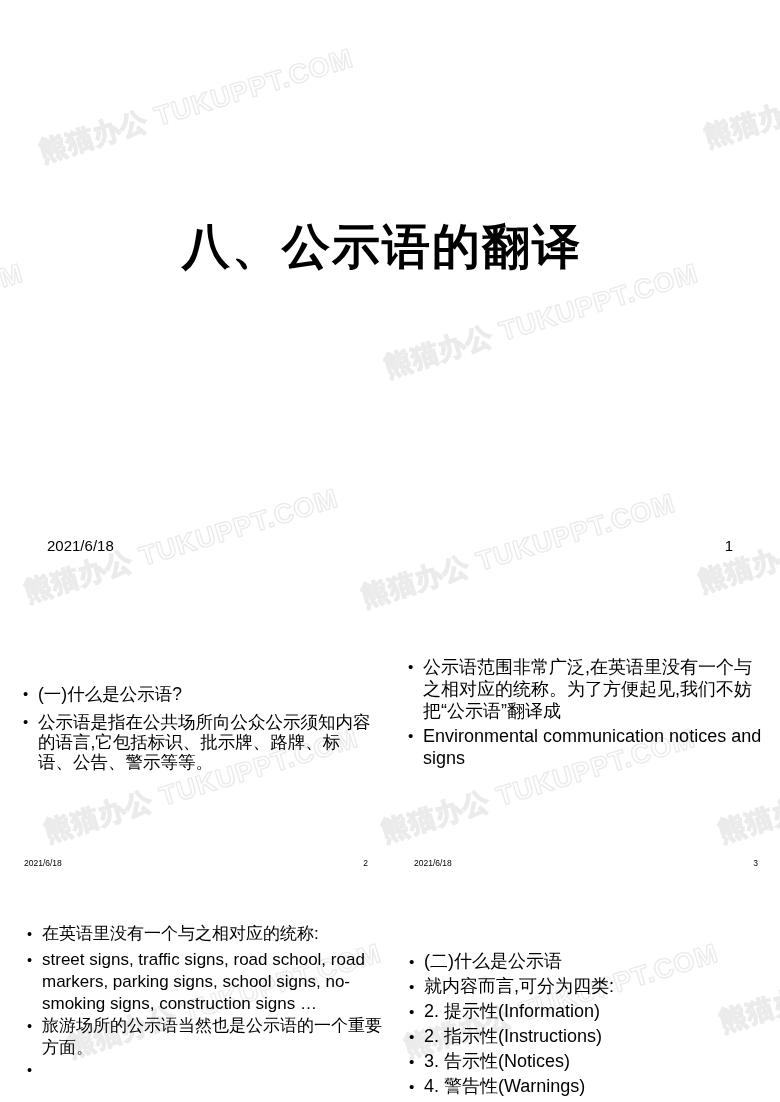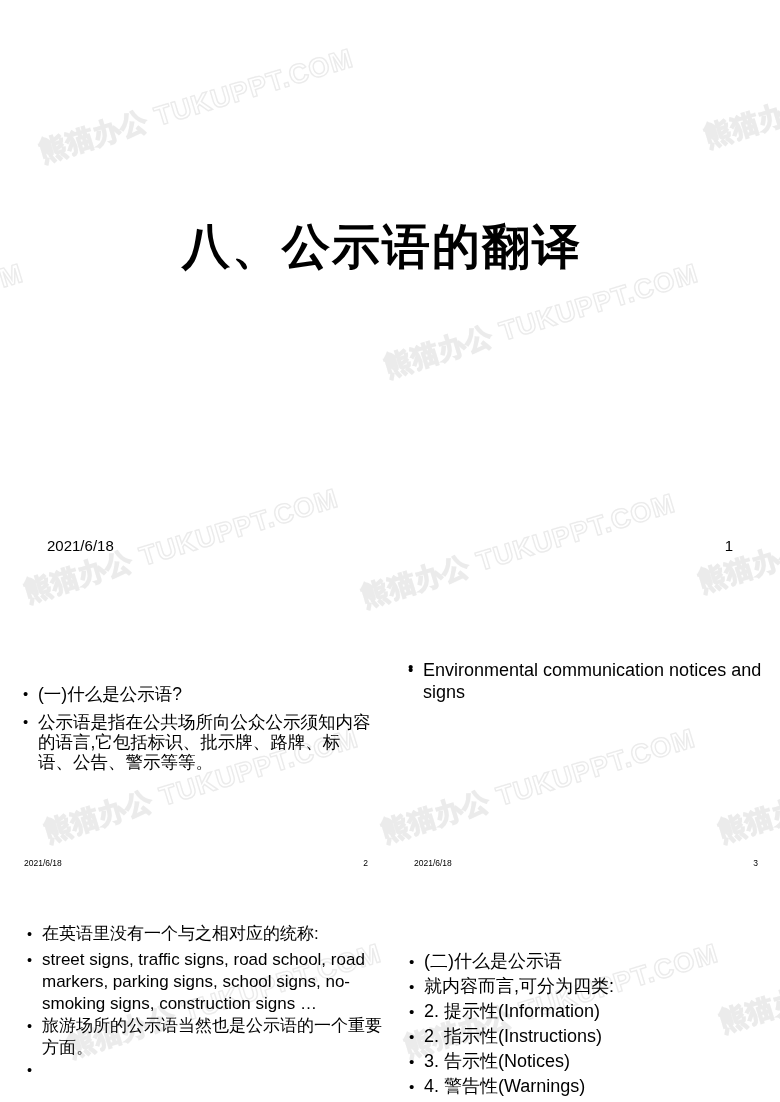--- a/index.html
+++ b/index.html
@@ -106,20 +106,21 @@
       </li>
     </ul>
     <span class="sft sft-date">2021/6/18</span>
     <span class="sft sft-page">2</span>
   </section>
 
   <section class="slide" id="slide3">
     <ul class="bul">
       <li>
         <span class="dot">•</span>
+        <span>公示语范围非常广泛,在英语里没有一个与之相对应的统称。为了方便起见,我们不妨把“公示语”翻译成</span>
       </li>
       <li>
         <span class="dot">•</span>
         <span>Environmental communication notices and signs</span>
       </li>
     </ul>
     <span class="sft sft-date">2021/6/18</span>
     <span class="sft sft-page">3</span>
   </section>
 

